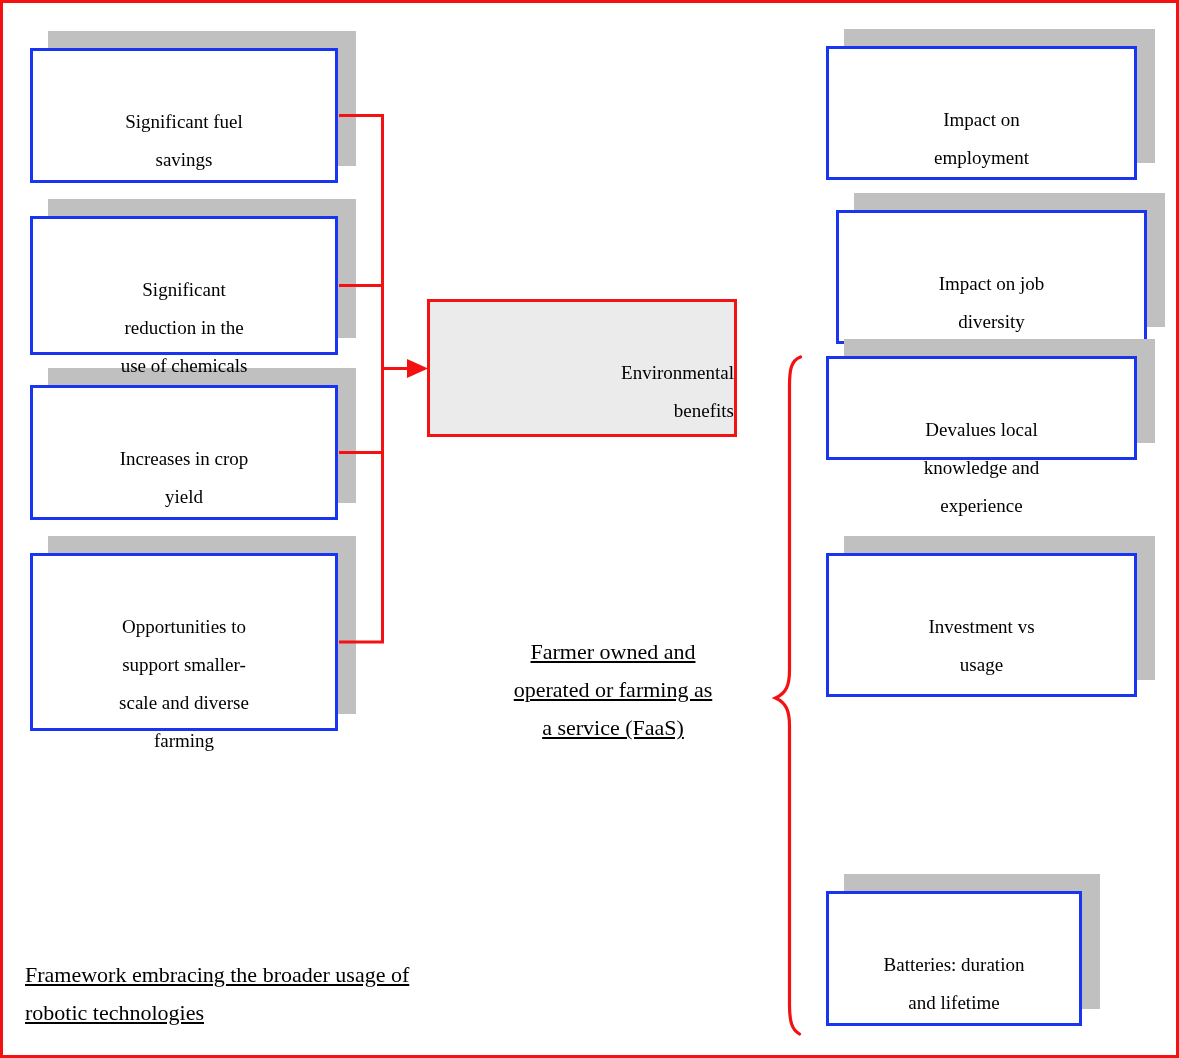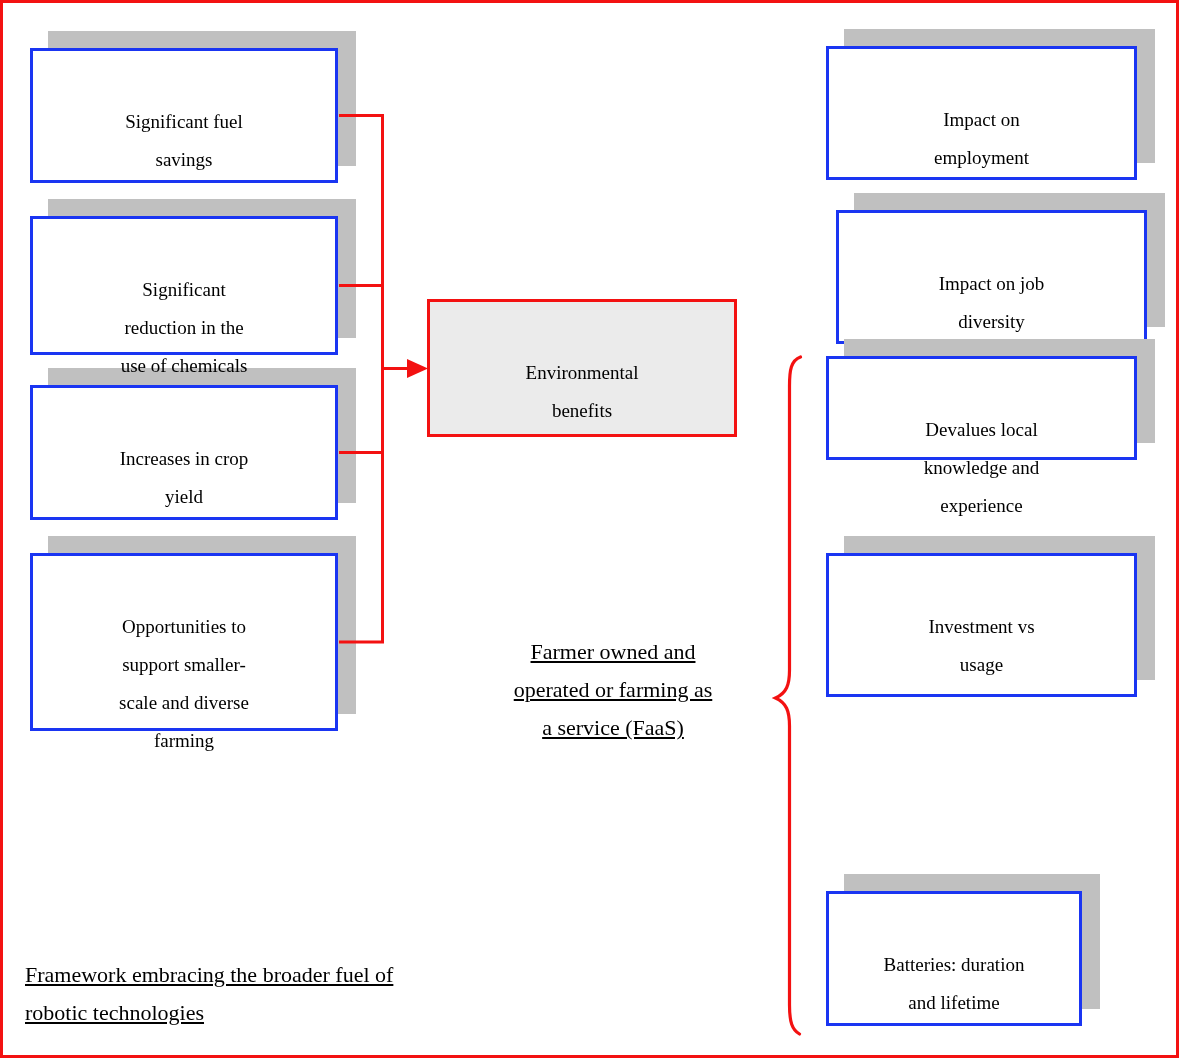--- a/index.html
+++ b/index.html
@@ -65,21 +65,21 @@
 reduction in the
 use of chemicals</span>
   </div>
   <div class="node" style="left:27px; top:550px; width:308px; height:178px;">
     <span>Opportunities to
 support smaller-
 scale and diverse
 farming</span>
   </div>
 
-  <div class="node center-node" style="left:424px; top:296px; width:310px; height:138px;">
+  <div class="node center-node" style="left:424px; top:296px; width:310px; height:138px;text-align:right;">
     <span>Environmental
 benefits</span>
   </div>
 
   <div class="node" style="left:823px; top:43px; width:311px; height:134px;">
     <span>Impact on
 employment</span>
   </div>
   <div class="node" style="left:823px; top:207px; width:311px; height:134px;margin-left:10px;">
     <span>Impact on job
@@ -96,21 +96,21 @@
   </div>
   <div class="node" style="left:823px; top:888px; width:256px; height:135px;">
     <span>Batteries: duration
 and lifetime</span>
   </div>
 
   <div class="free-label" style="left:455px; top:630px; width:310px; text-align:center;">Farmer owned and
 operated or farming as
 a service (FaaS)</div>
 
-  <div class="free-label" style="left:22px; top:953px; width:570px; text-align:left;">Framework embracing the broader fuel of
+  <div class="free-label" style="left:22px; top:953px; width:570px; text-align:left;">Framework embracing the broader usage of
 robotic technologies</div>
 
   <svg class="connector-layer" width="1179" height="1058" viewBox="0 0 1179 1058">
 
     <path d="M 336 112.5 L 379.5 112.5 L 379.5 639 L 336 639" fill="none" stroke="#f31111" stroke-width="3"></path>
     <line x1="336" y1="282.5" x2="379.5" y2="282.5" stroke="#f31111" stroke-width="3"></line>
     <line x1="336" y1="449.5" x2="379.5" y2="449.5" stroke="#f31111" stroke-width="3"></line>
 
     <line x1="379.5" y1="365.5" x2="406" y2="365.5" stroke="#f31111" stroke-width="3"></line>
     <polygon points="404,356 404,375 425,365.5" fill="#f31111"></polygon>

